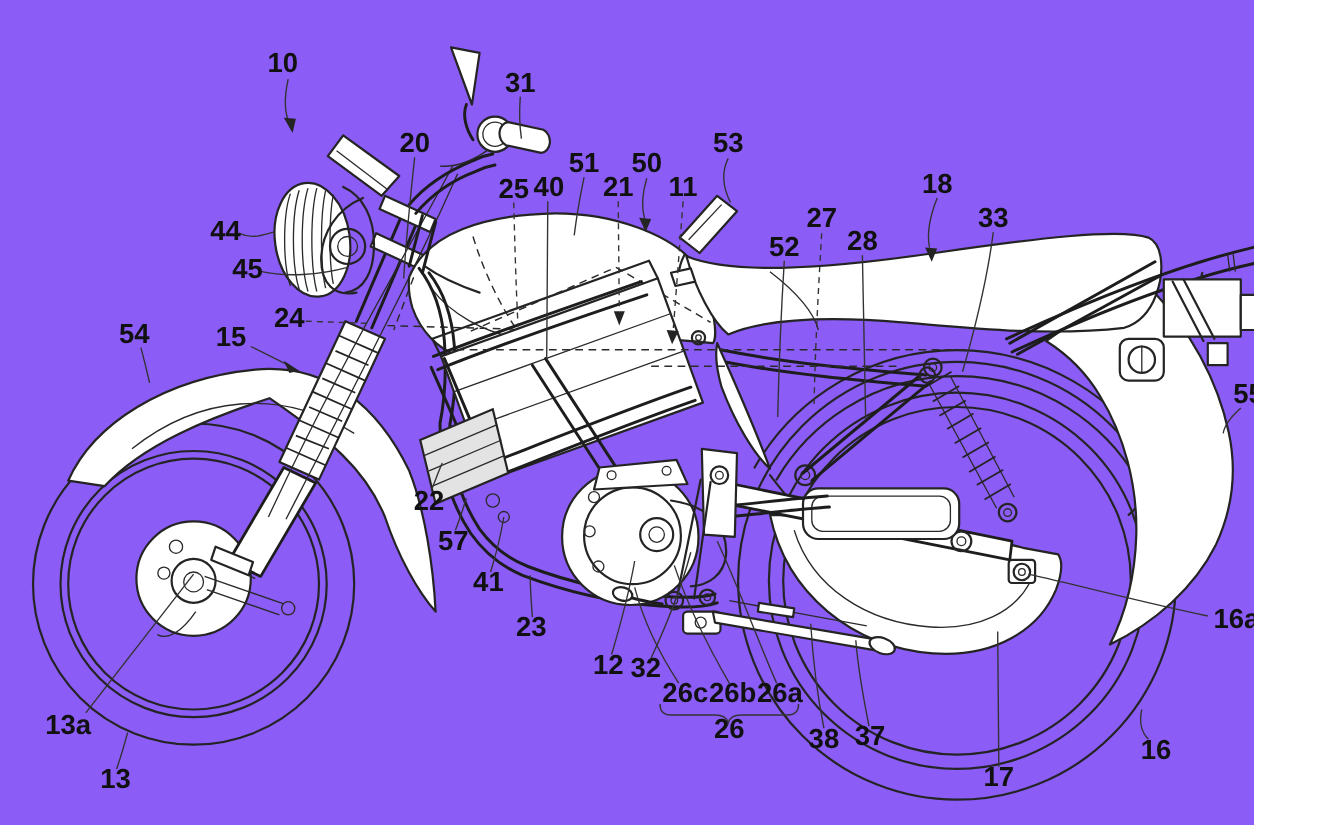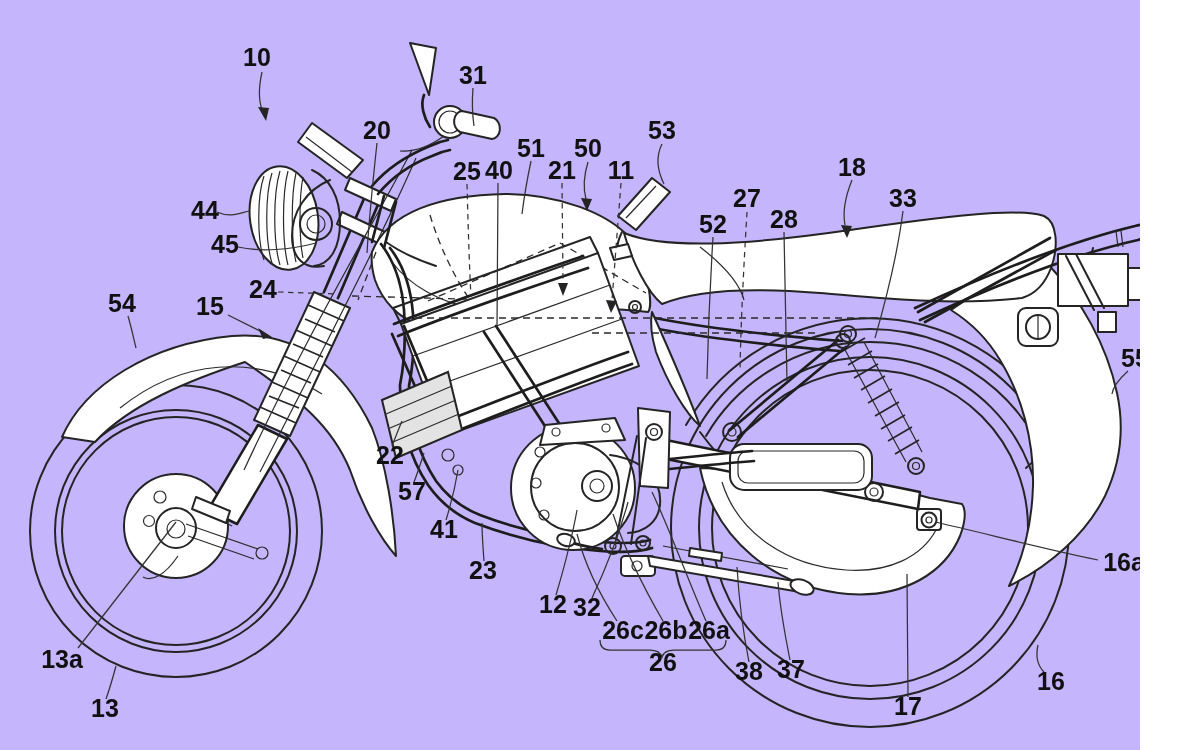--- a/index.html
+++ b/index.html
@@ -1,16 +1,16 @@
 <!DOCTYPE html>
 <html><head>
 <meta charset="utf-8">
 <style>
   html,body{margin:0;padding:0;background:#fff;}
-  .stage{position:relative;width:1140px;height:750px;background:#c4b5fd;overflow:hidden;
+  .stage{position:relative;width:1140px;height:750px;background:#8b5cf6;overflow:hidden;
          font-family:"Liberation Sans", sans-serif;}
   svg{display:block;}
   .s1{fill:none;stroke:#242424;stroke-width:2;stroke-linecap:round;stroke-linejoin:round;}
   .s2{fill:none;stroke:#1d1d1d;stroke-width:2.7;stroke-linecap:round;stroke-linejoin:round;}
   .sf{fill:#ffffff;stroke:#242424;stroke-width:2;stroke-linejoin:round;}
   .sf2{fill:#ffffff;stroke:#1d1d1d;stroke-width:2.5;stroke-linejoin:round;}
   .gray{fill:#e3e3e3;stroke:#242424;stroke-width:2;}
   .thin{fill:none;stroke:#2a2a2a;stroke-width:1.2;}
   .rib{fill:none;stroke:#242424;stroke-width:1.6;}
   .dash{fill:none;stroke:#2a2a2a;stroke-width:1.3;stroke-dasharray:7 5;}

